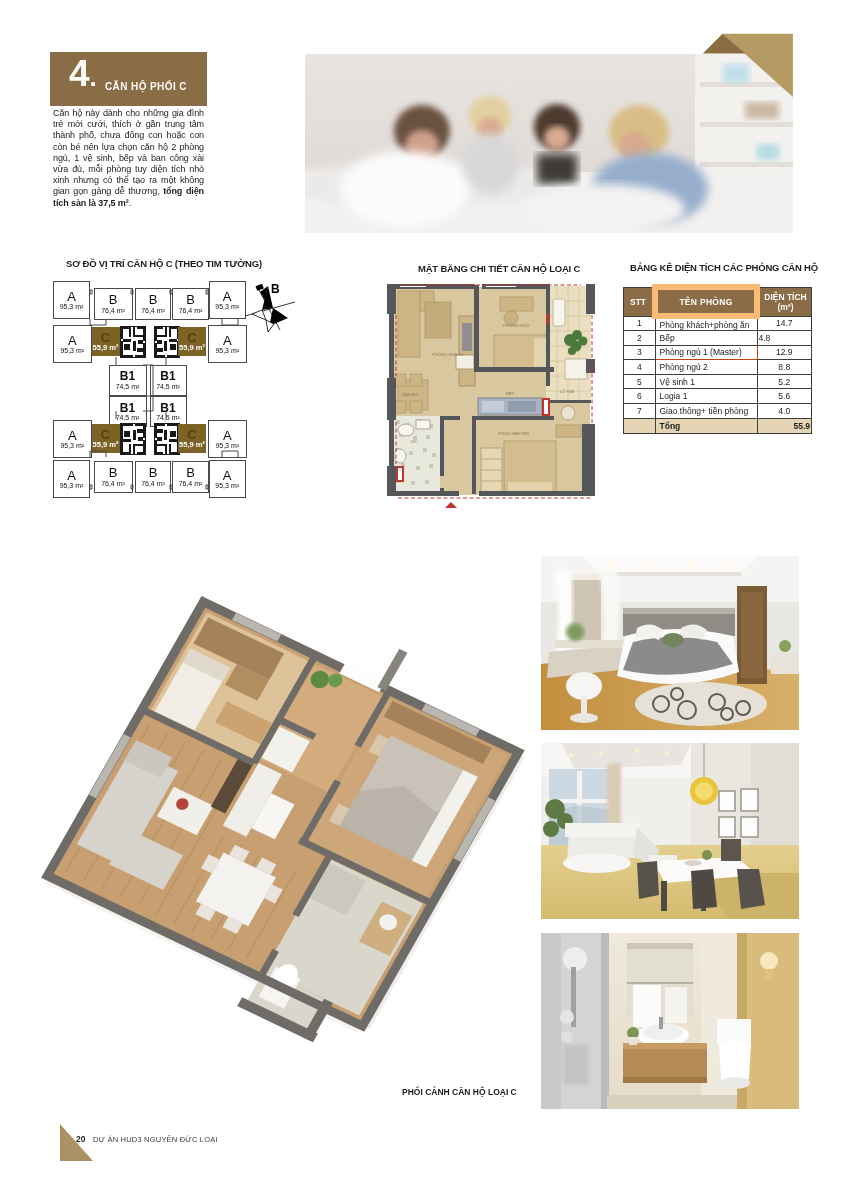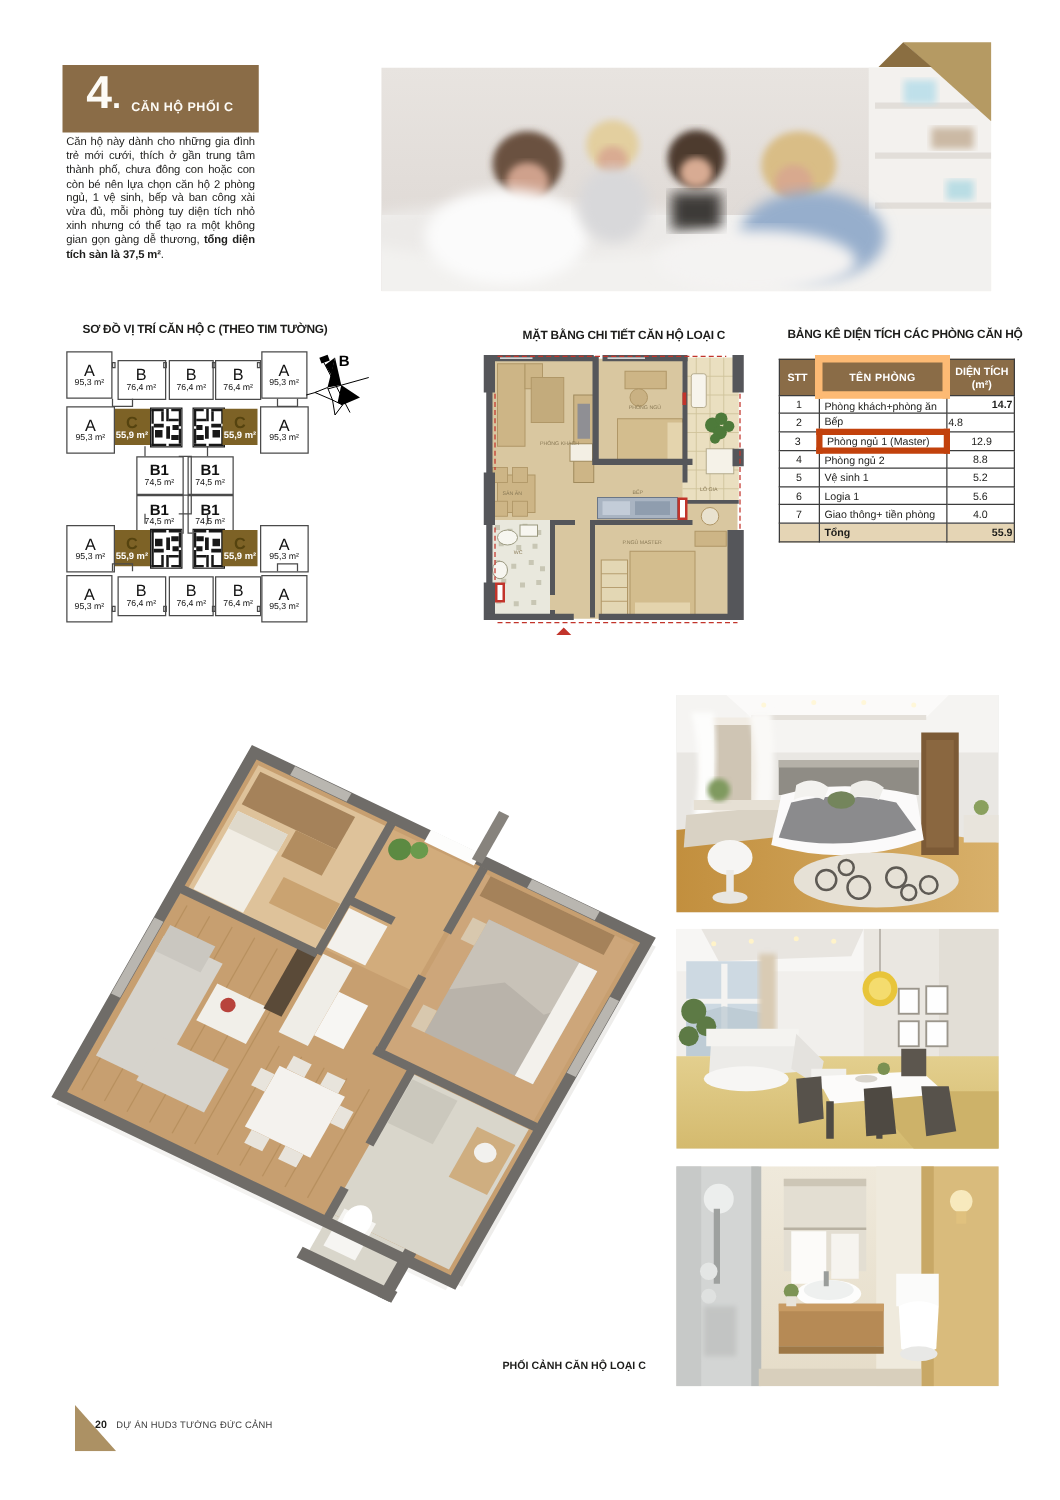--- a/index.html
+++ b/index.html
@@ -473,30 +473,30 @@
 <table class="abs" style="left:623px;top:284px;width:169px;border-collapse:collapse;font-size:8.5px;color:#1d1d1b;white-space:nowrap;table-layout:fixed;">
   <tbody>
       <tr style="background:#8a6c47;color:#fff;font-weight:bold;height:29px;">
     <td style="border:1px solid #3c3c3c;width:26px;text-align:center;">STT</td>
     <td style="border:6px solid #fdba74;width:94px;text-align:center;letter-spacing:0.3px;">TÊN PHÒNG</td>
     <td style="border:1px solid #3c3c3c;width:49px;text-align:center;line-height:10px;margin-top:35px;">DIỆN TÍCH<br>(m²)</td>
   </tr>
   <tr style="height:14.6px;">
         <td style="border:1px solid #3c3c3c;text-align:center;">1</td>
         <td style="border:1px solid #3c3c3c;padding:0 0 0 4px;overflow:hidden;">Phòng khách+phòng ăn</td>
-        <td style="border:1px solid #3c3c3c;text-align:right;font-weight:bold;">14.7</td>
+        <td style="border:1px solid #3c3c3c;text-align:center;">14.7</td>
       </tr>
   <tr style="height:14.6px;">
         <td style="border:1px solid #3c3c3c;text-align:center;">2</td>
         <td style="border:1px solid #3c3c3c;padding:0 0 0 4px;overflow:hidden;">Bếp</td>
         <td style="border:1px solid #3c3c3c;text-align:left;">4.8</td>
       </tr>
   <tr style="height:14.6px;">
         <td style="border:1px solid #3c3c3c;text-align:center;">3</td>
-        <td style="border:5px solid #c2410c;padding:0 0 0 4px;overflow:hidden;">Phòng ngủ 1 (Master)</td>
+        <td style="border:1px solid #c2410c;padding:0 0 0 4px;overflow:hidden;">Phòng ngủ 1 (Master)</td>
         <td style="border:1px solid #3c3c3c;text-align:center;">12.9</td>
       </tr>
   <tr style="height:14.6px;">
         <td style="border:1px solid #3c3c3c;text-align:center;">4</td>
         <td style="border:1px solid #3c3c3c;padding:0 0 0 4px;overflow:hidden;">Phòng ngủ 2</td>
         <td style="border:1px solid #3c3c3c;text-align:center;">8.8</td>
       </tr>
   <tr style="height:14.6px;">
         <td style="border:1px solid #3c3c3c;text-align:center;">5</td>
         <td style="border:1px solid #3c3c3c;padding:0 0 0 4px;overflow:hidden;">Vệ sinh 1</td>
@@ -820,13 +820,13 @@
 
   <rect x="66" y="162" width="130" height="14" fill="#d8cfbc"></rect>
 </svg>
 
 <svg class="abs" style="left:60px;top:1124px;" width="33" height="37">
     <polygon points="0,0 0,37 33,37" fill="#ac9164"></polygon>
   </svg>
 
 <div class="abs" style="left:76px;top:1134px;font-size:8.5px;font-weight:bold;color:#1d1d1b;">20</div>
 
-<div class="abs" style="left:93px;top:1135px;font-size:7.5px;color:#3c3c3c;letter-spacing:0.2px;">DỰ ÁN HUD3 TƯỜNG ĐỨC CẢNH</div>
+<div class="abs" style="left:93px;top:1135px;font-size:7.5px;color:#3c3c3c;letter-spacing:0.2px;">DỰ ÁN HUD3 NGUYỄN ĐỨC LOẠI</div>
 
 </body></html>

